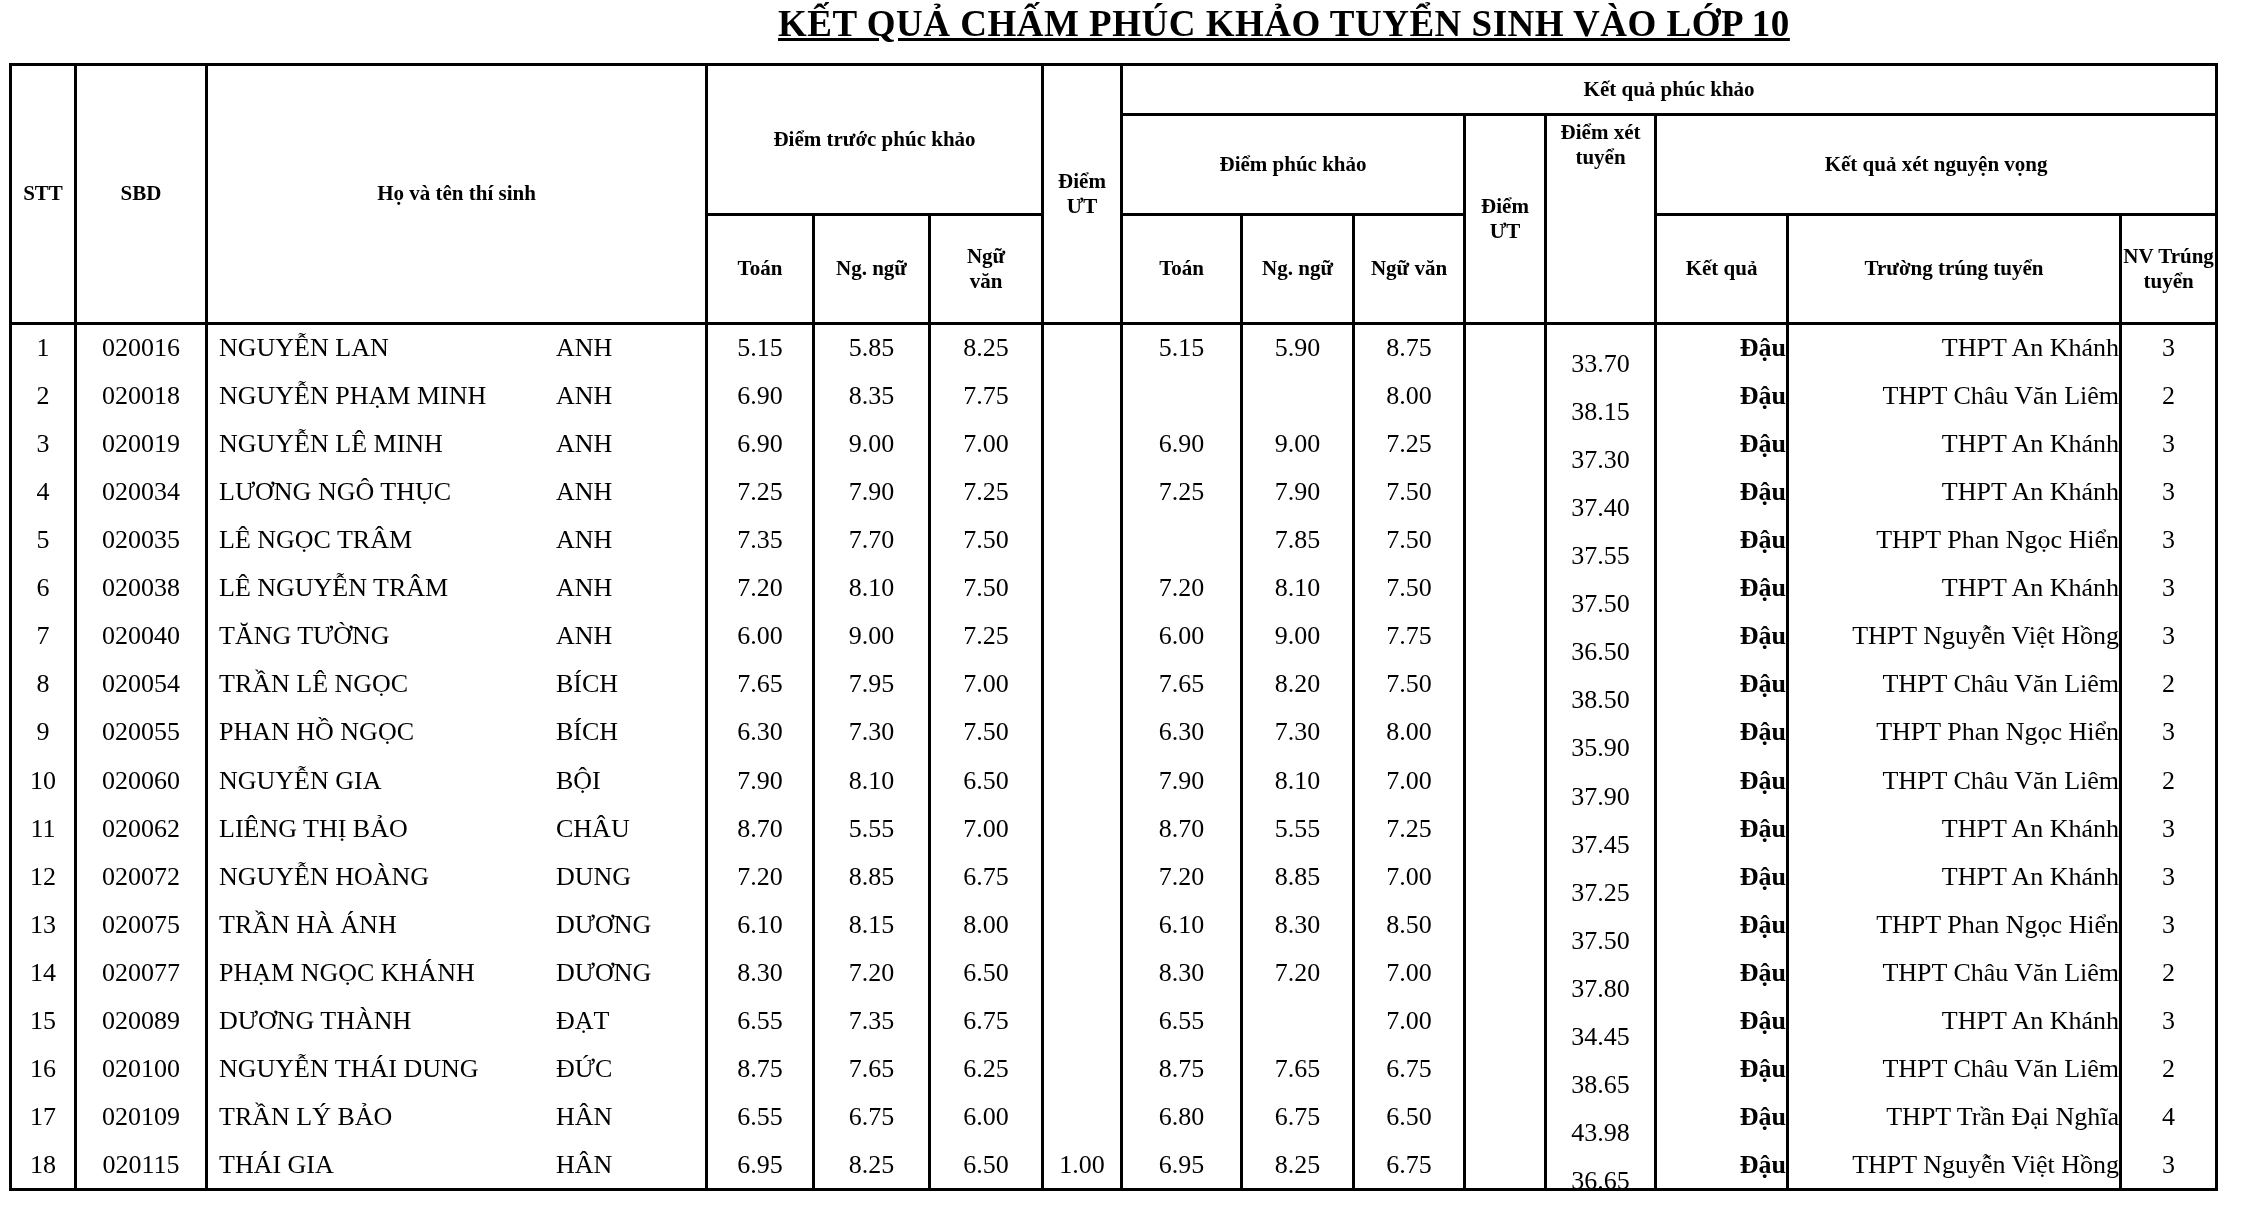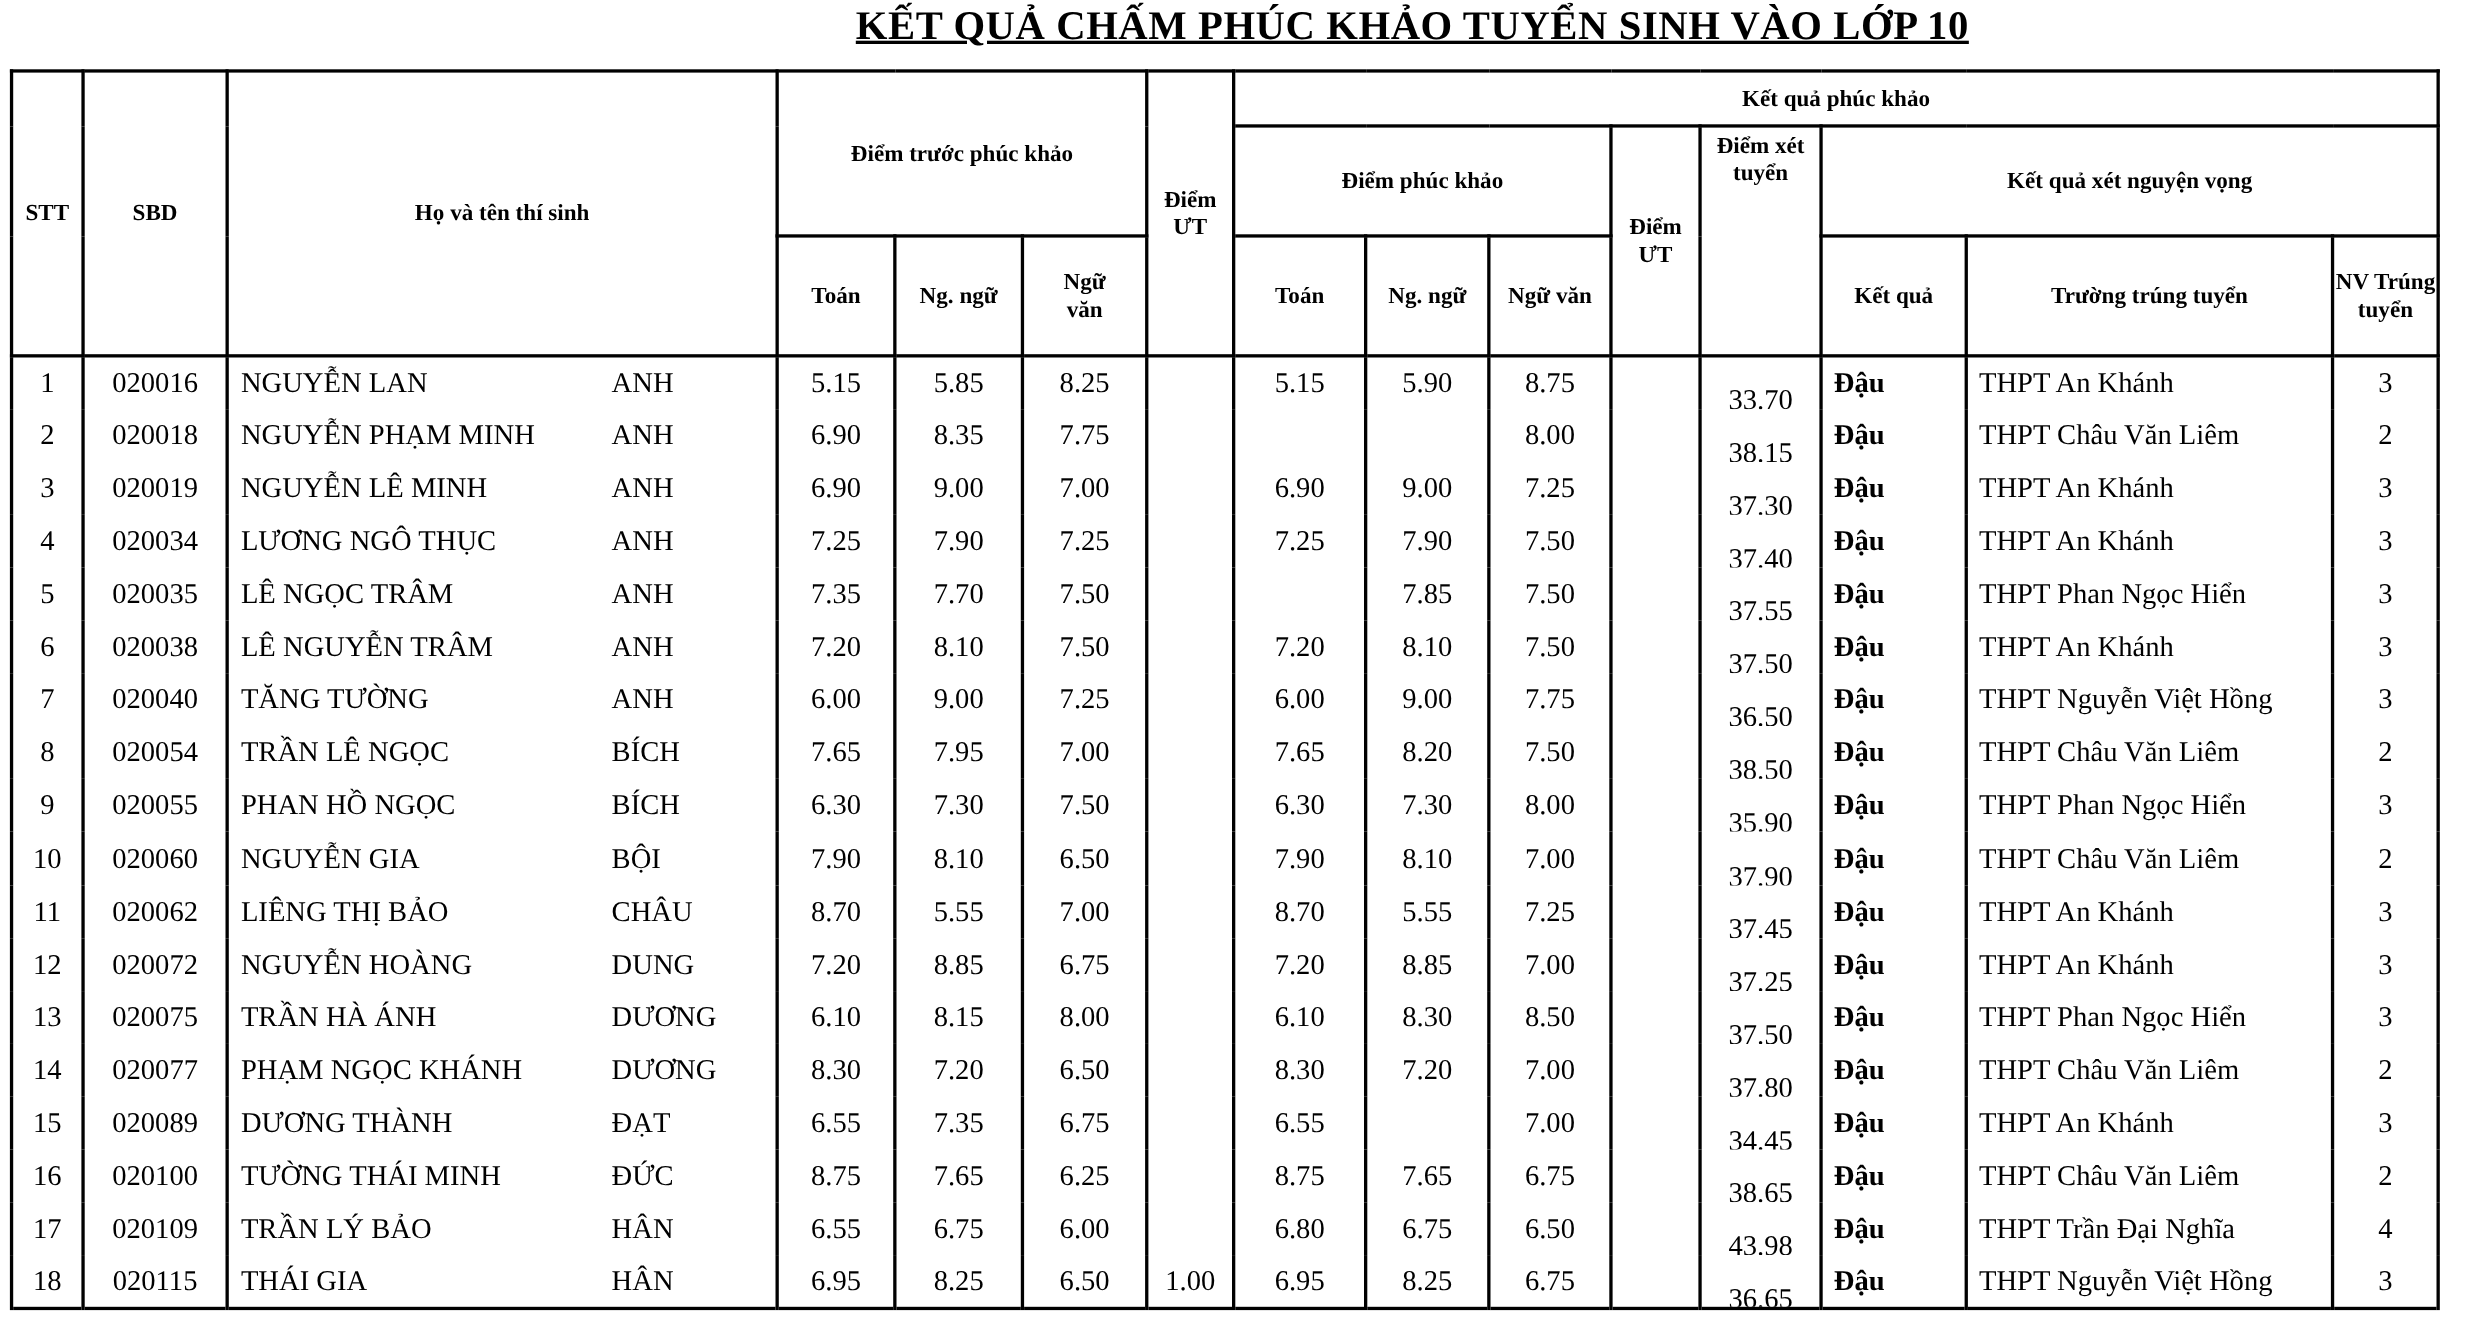--- a/index.html
+++ b/index.html
@@ -54,21 +54,21 @@
     overflow: hidden;
     white-space: nowrap;
   }
   tr.header-a { height: 50px; }
   tr.header-b { height: 100px; }
   tr.header-c { height: 109px; }
   tr.data-row { height: 48px; }
   .valign-top { vertical-align: top; padding-top: 4px; }
   .preline { white-space: pre-line; }
   .nowrap { white-space: nowrap; }
-  td.left { text-align: left; padding-left: 10px; }
+  td.left { text-align: right; padding-left: 10px; }
   td.bold { font-weight: bold; }
   td.shift-down span { position: relative; top: 16px; }
   td.name-cell { position: relative; text-align: left; }
   .name-main { margin-left: 11px; }
   .name-given {
     position: absolute;
     left: 348px;
     top: 50%;
     transform: translateY(-50%);
   }
@@ -422,21 +422,21 @@
     <td></td>
     <td class="shift-down"><span>34.45</span></td>
     <td class="left bold">Đậu</td>
     <td class="left">THPT An Khánh</td>
     <td>3</td>
   </tr>
       <tr class="data-row">
     <td>16</td>
     <td>020100</td>
     <td class="name-cell">
-      <span class="name-main">TƯỜNG THÁI MINH</span>
+      <span class="name-main">NGUYỄN THÁI DUNG</span>
       <span class="name-given">ĐỨC</span>
     </td>
     <td>8.75</td>
     <td>7.65</td>
     <td>6.25</td>
     <td></td>
     <td>8.75</td>
     <td>7.65</td>
     <td>6.75</td>
     <td></td>

